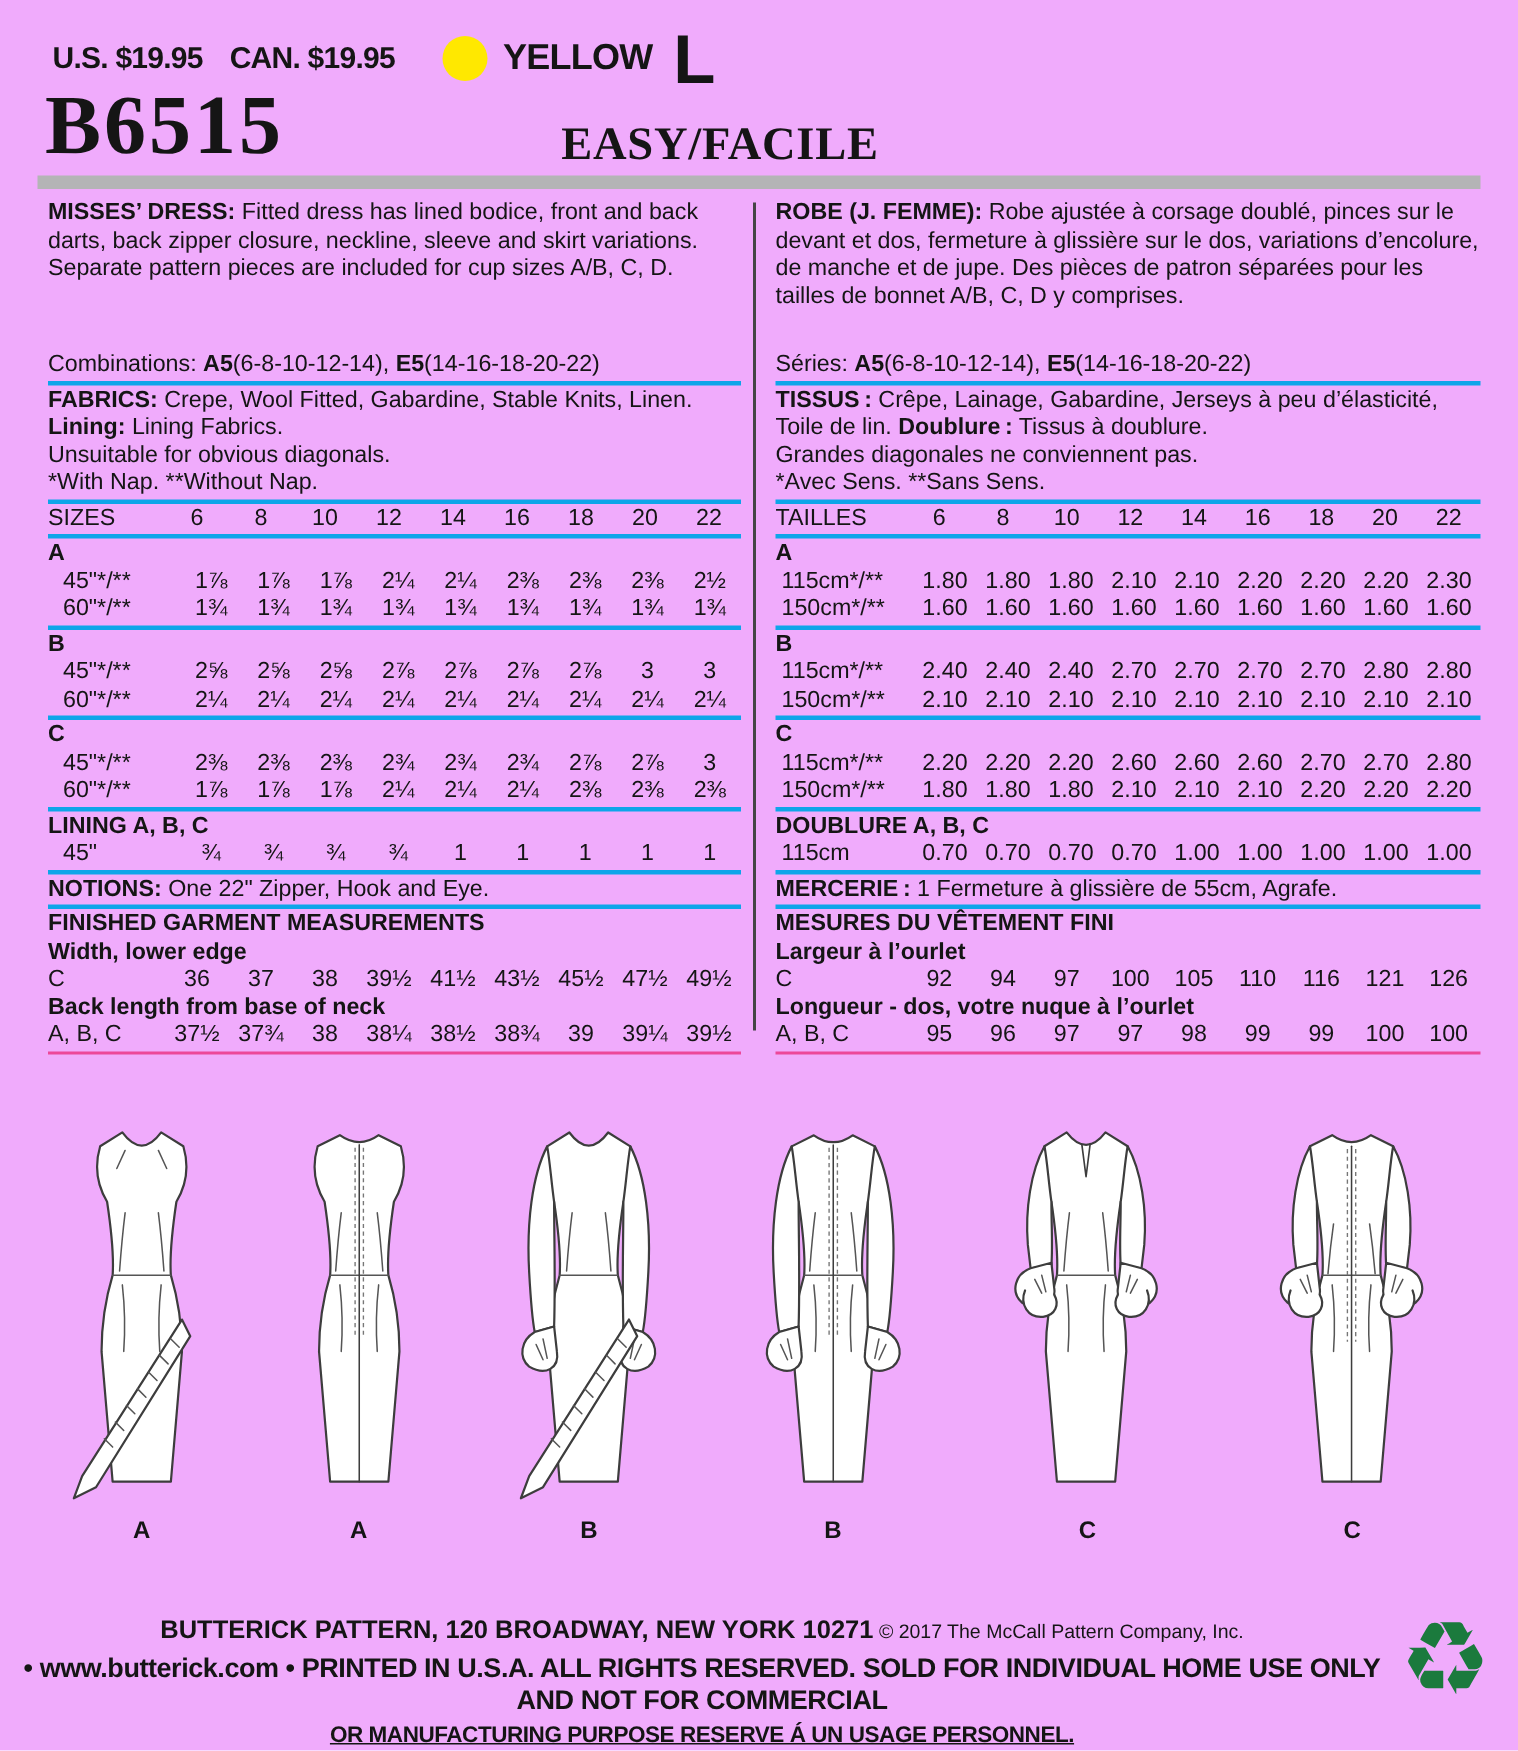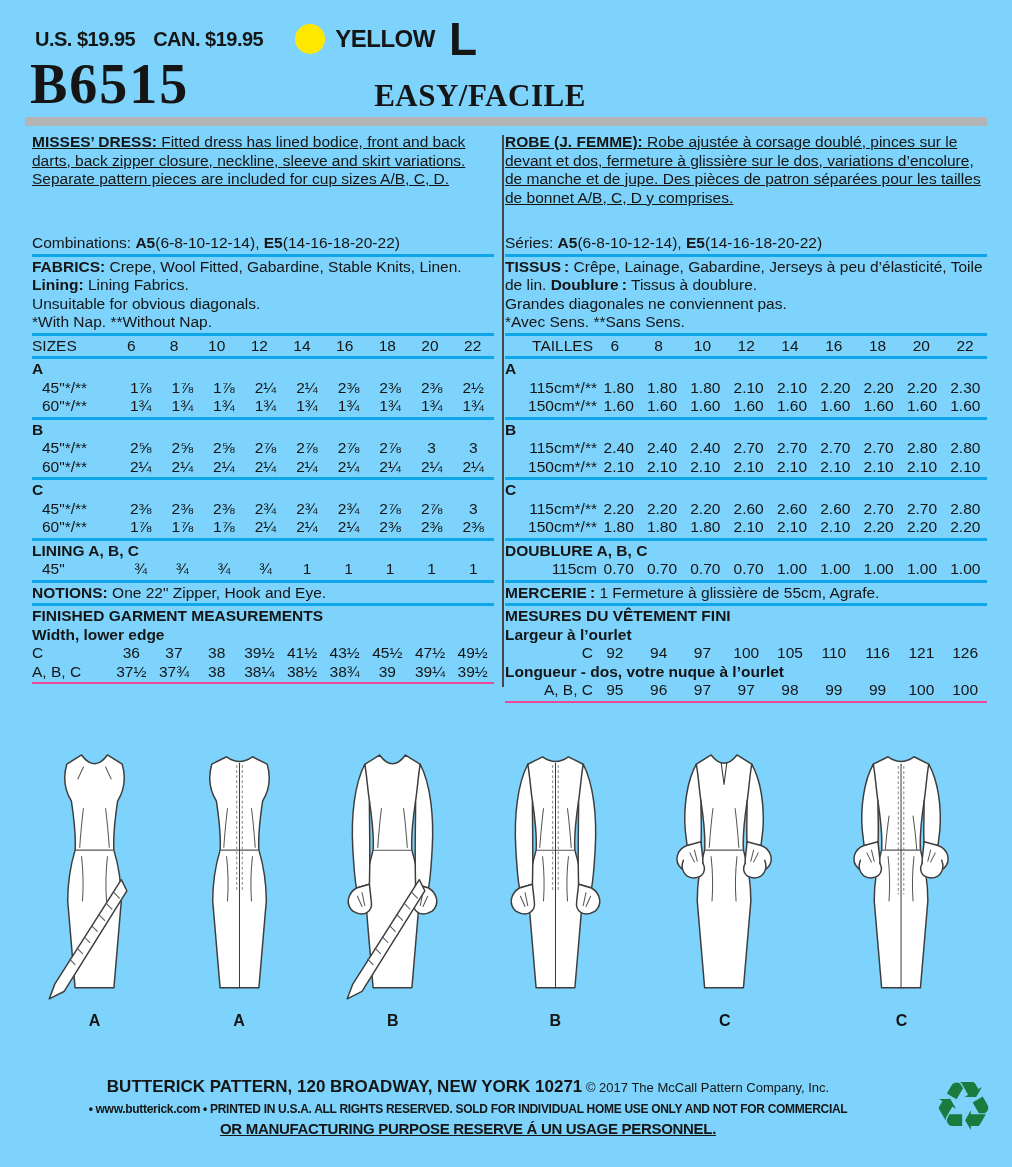--- a/index.html
+++ b/index.html
@@ -1,62 +1,62 @@
 <!DOCTYPE html>
 <html><head>
 <meta charset="utf-8">
 <style>
   html,body{margin:0;padding:0;background:#fff;}
-  .page{position:relative;width:1012px;height:1167px;background:#7dd3fc;overflow:hidden;
+  .page{position:relative;width:1012px;height:1167px;background:#f0abfc;overflow:hidden;
         font-family:"Liberation Sans","DejaVu Sans",sans-serif;color:#151515;}
   .b{font-weight:bold;}
   .serif{font-family:"Liberation Serif","DejaVu Serif",serif;}
 
   
   .price-row{position:absolute;top:22px;left:35px;display:flex;align-items:center;}
   .price{font-size:20px;letter-spacing:-0.5px;margin-right:18px;}
   .dot{width:30px;height:30px;border-radius:50%;margin:0 10px 0 14px;display:inline-block;}
   .colorname{font-size:24px;letter-spacing:-0.5px;}
   .cup{font-size:46px;line-height:34px;margin-left:14px;letter-spacing:-1px;}
   .pattnum{position:absolute;top:56px;left:30px;font-size:56px;font-weight:600;letter-spacing:2px;line-height:56px;}
   .difficulty{position:absolute;top:78px;left:300px;width:360px;text-align:center;font-size:31px;font-weight:bold;letter-spacing:0.5px;}
   .graybar{position:absolute;top:117px;left:25px;width:962px;height:9px;background:#b4b4b6;}
 
   
   .columns{position:absolute;top:133px;left:32px;width:955px;display:flex;font-size:15.5px;line-height:18.5px;}
   .col-en{width:462px;flex:0 0 auto;}
   .divider{flex:0 0 auto;width:2px;background:#454545;margin:2px 0 0 8px;height:552px;}
-  .col-fr{flex:1;margin-left:1px;}
-  .desc{height:100px;text-decoration:underline;}
+  .col-fr{flex:1;margin-left:13px;}
+  .desc{height:100px;}
   .blk{border-bottom:3px solid #0ea5e9;padding:1px 0;}
   .blk-end{border-bottom:2px solid #ec4899;padding:1px 0;}
   .trow{display:flex;}
   .tlabel{flex:0 0 auto;}
   .col-en .tlabel{width:78px;}
-  .col-fr .tlabel{width:88px;text-align:right;}
+  .col-fr .tlabel{width:88px;}
   .ind{padding-left:10px;}
   .ind-fr{padding-left:4px;}
   .tcells{flex:1;display:grid;grid-template-columns:repeat(9,1fr);}
   .tcells span{text-align:center;}
 
   
   .figures{position:absolute;top:742px;left:25px;width:962px;display:flex;justify-content:space-between;align-items:flex-end;}
   .fig{margin:0;text-align:center;}
   .fig svg{display:block;}
   .figcap{font-size:16px;font-weight:bold;margin-top:2px;}
   .ln{fill:none;stroke:#3d3d3d;stroke-width:1.6;stroke-linecap:round;stroke-linejoin:round;}
   .fw{fill:#fff;stroke:#3d3d3d;stroke-width:1.6;stroke-linecap:round;stroke-linejoin:round;}
   .thin{fill:none;stroke:#555;stroke-width:1.1;stroke-linecap:round;}
   .zip{fill:none;stroke:#777;stroke-width:1;stroke-dasharray:3,2.5;}
 
   
   .footer{position:absolute;top:1077px;left:0;width:936px;text-align:center;}
   .f1{font-size:17px;}
   .f1 .copy{font-size:13px;font-weight:normal;}
-  .f2{font-size:12px;font-weight:bold;margin-top:5px;letter-spacing:-0.3px;}
+  .f2{font-size:18px;font-weight:bold;margin-top:5px;letter-spacing:-0.3px;}
   .f3{font-size:15px;font-weight:bold;margin-top:4px;letter-spacing:-0.3px;text-decoration:underline;}
   .recycle{position:absolute;right:18px;top:1068px;font-size:68px;line-height:78px;
            font-family:"DejaVu Sans",sans-serif;}
 </style>
 </head>
 <body>
 
 <div class="page">
 
   <div class="price-row">
@@ -222,20 +222,21 @@
               <span>37</span>
               <span>38</span>
               <span>39½</span>
               <span>41½</span>
               <span>43½</span>
               <span>45½</span>
               <span>47½</span>
               <span>49½</span>
             </span>
           </div>
+        <div class="b">Back length from base of neck</div>
         <div class="trow">
             <span class="tlabel">A, B, C</span>
             <span class="tcells">
               <span>37½</span>
               <span>37¾</span>
               <span>38</span>
               <span>38¼</span>
               <span>38½</span>
               <span>38¾</span>
               <span>39</span>

